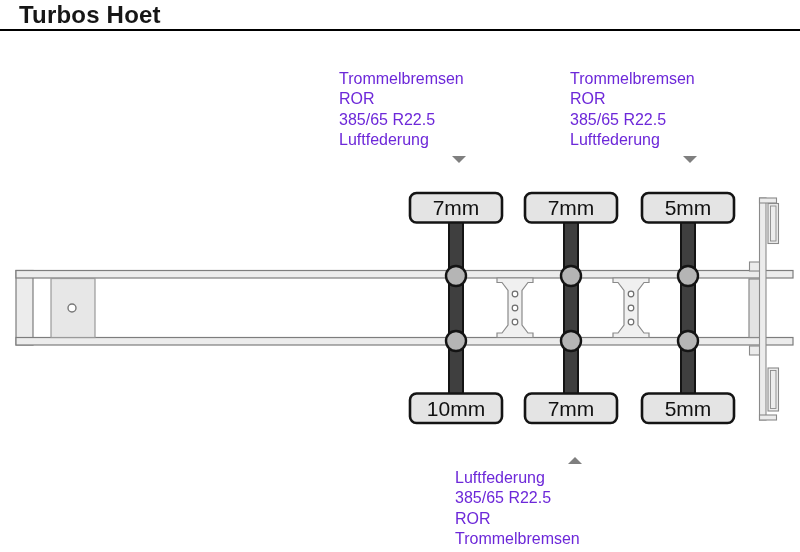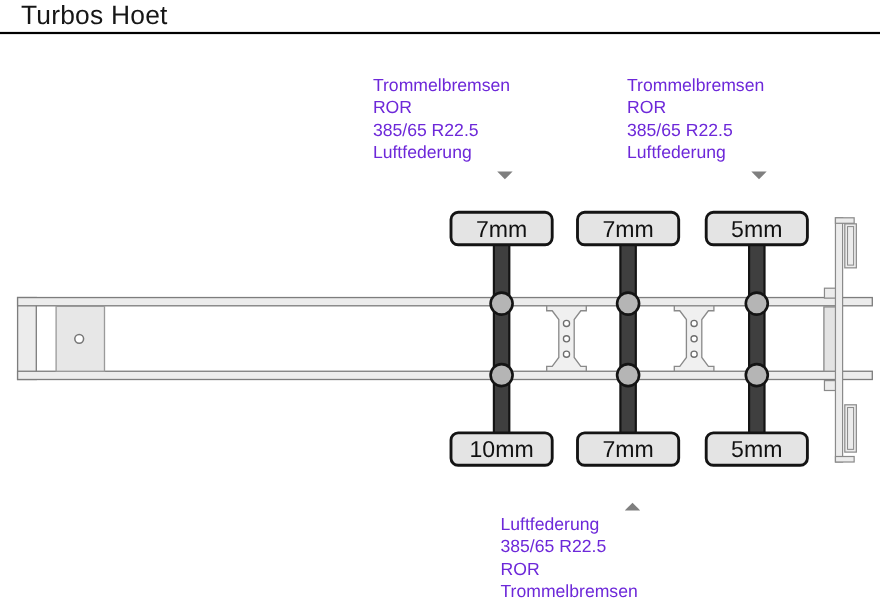--- a/index.html
+++ b/index.html
@@ -2,21 +2,21 @@
 <html><head>
 <meta charset="utf-8">
 <title>Turbos Hoet</title>
 <style>
   html,body{margin:0;padding:0;background:#fff;}
   .page{
     position:relative;width:800px;height:552px;background:#ffffff;overflow:hidden;
     font-family:"Liberation Sans","DejaVu Sans",sans-serif;color:#161616;
   }
   .title{
-    position:absolute;left:19px;top:0px;font-size:24px;line-height:30px;font-weight:400;
+    position:absolute;left:19px;top:0px;font-size:24px;line-height:30px;font-weight:700;
     letter-spacing:0.2px;white-space:nowrap;
   }
   .divider{position:absolute;left:0;top:29px;width:800px;height:2px;background:#000;}
   .refnum{position:absolute;left:19px;top:37px;font-size:15px;line-height:18px;white-space:nowrap;}
   .annot{
     position:absolute;width:240px;text-align:left;font-size:16px;line-height:20.4px;color:#6d28d9;
   }
   .annot div{white-space:nowrap;}
   .annot-tl{left:339px;top:69px;}
   .annot-tr{left:570px;top:69px;}

